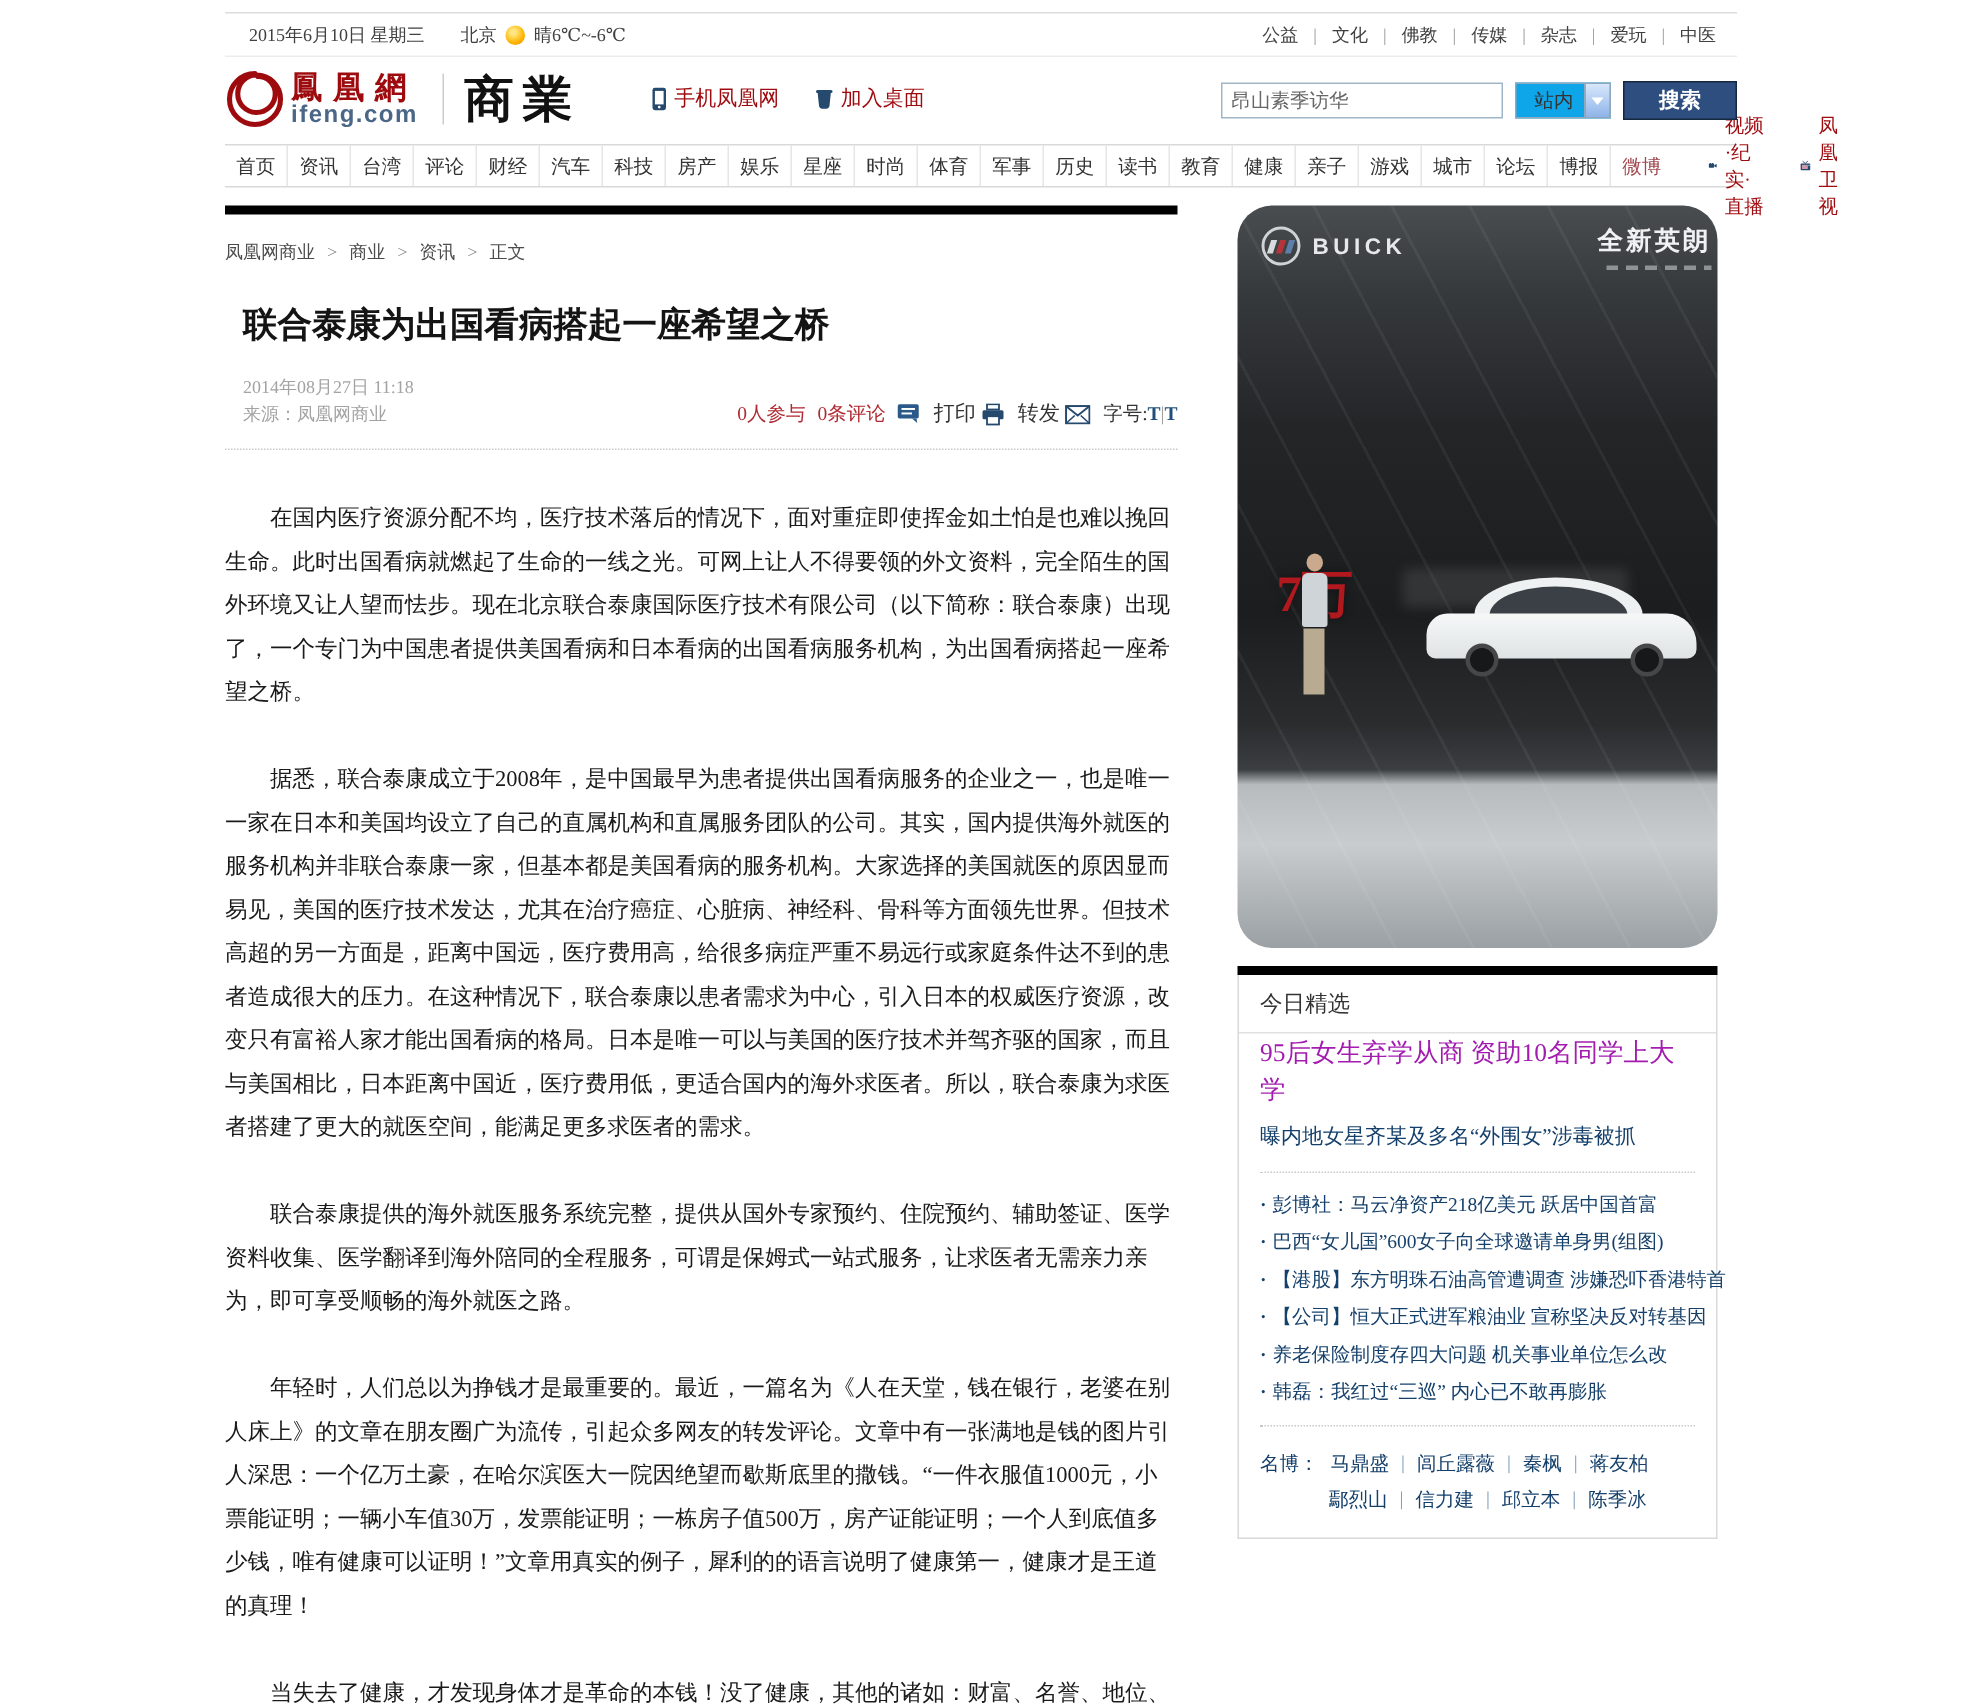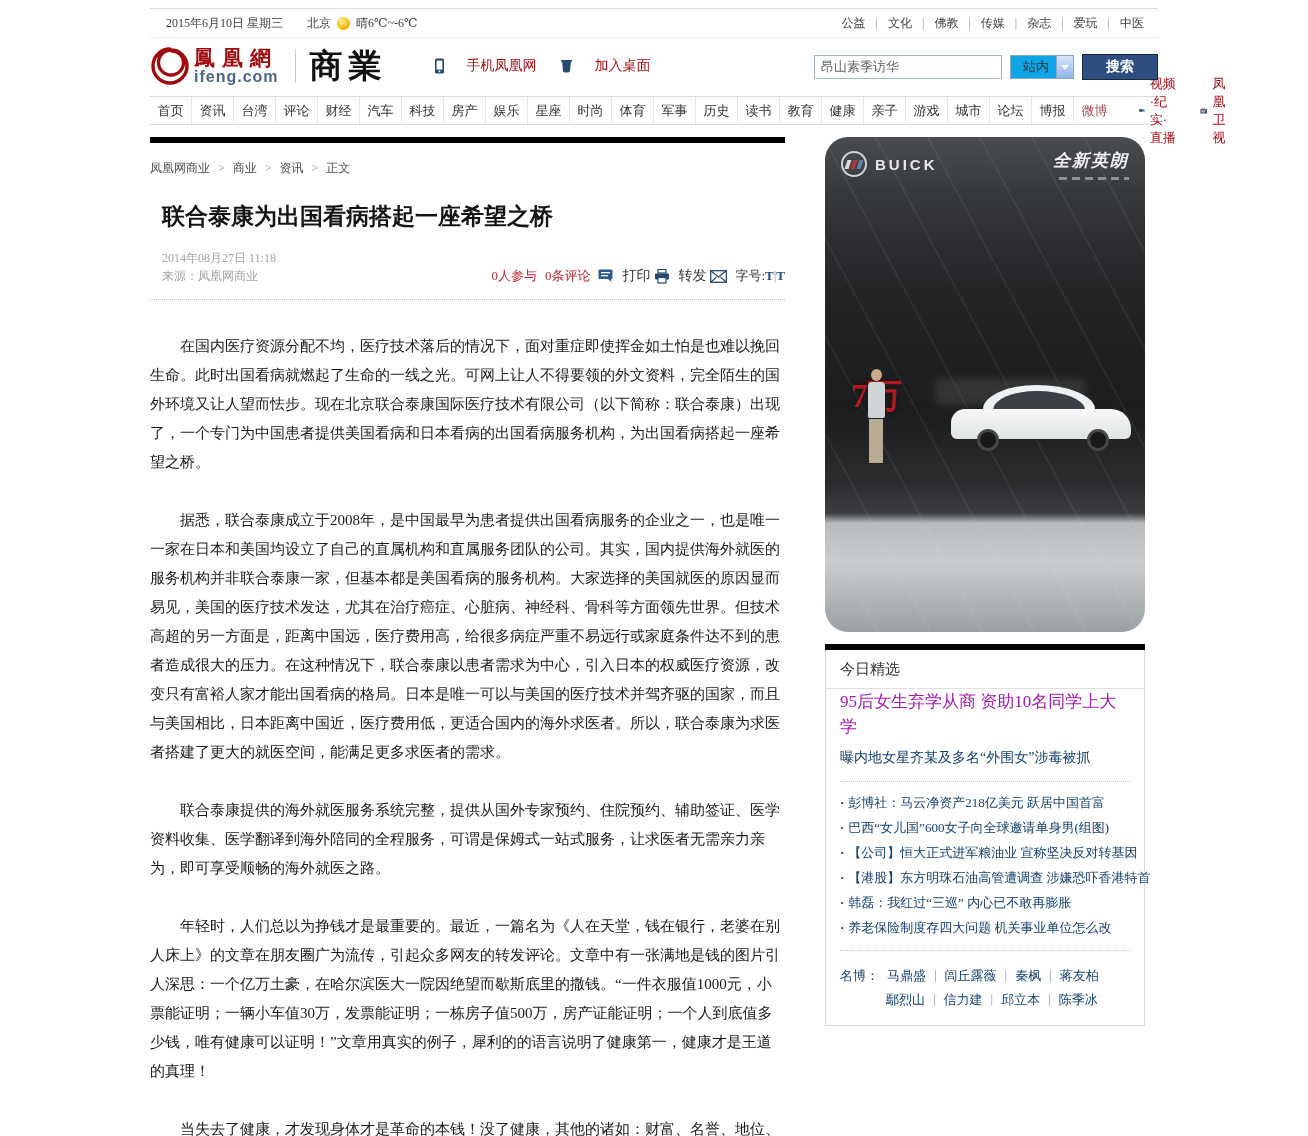--- a/index.html
+++ b/index.html
@@ -32,21 +32,21 @@
   .logo-text { line-height:1; }
   .logo-cn { font-family:"Liberation Serif","DejaVu Serif",serif; font-weight:bold;
     color:#9E0B0F; font-size:21px; letter-spacing:7px; }
   .logo-en { font-family:"Liberation Sans","DejaVu Sans",sans-serif; font-weight:bold;
     color:#4a6785; font-size:16px; letter-spacing:1px; }
   .logo-divider { width:1px; height:34px; background:#ccc; margin:0 14px 0 16px; }
   .channel { font-family:"Liberation Serif","DejaVu Serif",serif; font-weight:bold;
     font-size:33px; color:#111; letter-spacing:6px; }
   .header-links { display:flex; align-items:center; gap:22px; margin-left:45px; font-size:14px;
     font-family:"Liberation Serif","DejaVu Serif",serif; }
-  .header-links a { color:#9E0B0F; text-decoration:none; display:flex; align-items:center; gap:21px; cursor:pointer; }
+  .header-links a { color:#9E0B0F; text-decoration:none; display:flex; align-items:center; gap:4px; cursor:pointer; }
   .search { position:absolute; right:0; top:14px; display:flex; align-items:center; gap:8px; }
   .search-input { width:188px; height:24px; border:1px solid #9fb6c8; font-size:13px;
     color:#666; padding:0 6px; font-family:"Liberation Serif","DejaVu Serif",serif; }
   .scope-select { width:64px; height:24px; border:1px solid #8fa8bd; background:#0ea5e9;
     display:flex; align-items:center; justify-content:space-between; cursor:pointer;
     font-size:13px; color:#333; padding-left:12px;
     font-family:"Liberation Serif","DejaVu Serif",serif; }
   .scope-arrow { width:17px; height:22px; background:linear-gradient(#d8e7fb,#8fb4e8);
     border-left:1px solid #8fa8bd; display:flex; align-items:center; justify-content:center; }
   .scope-arrow i { width:0; height:0; border-left:4px solid transparent;
@@ -99,22 +99,22 @@
   .ad-streaks { position:absolute; inset:0;
     background:repeating-linear-gradient(62deg, rgba(255,255,255,0.05) 0 2px, transparent 2px 46px); }
   .ad-brand { position:absolute; left:16px; top:14px; display:flex; align-items:center; gap:8px; }
   .ad-shield { width:26px; height:26px; border:2px solid #cfd3d6; border-radius:50%;
     display:flex; align-items:center; justify-content:center; gap:2px; }
   .ad-shield i { width:4px; height:9px; transform:skewX(-18deg); display:block; }
   .ad-shield i:nth-child(1){ background:#d8dbdd; }
   .ad-shield i:nth-child(2){ background:#b5353b; }
   .ad-shield i:nth-child(3){ background:#5d7fa8; }
   .ad-brand-name { color:#e6e8ea; font-weight:bold; letter-spacing:3px; font-size:15px; }
-  .ad-model { position:absolute; right:16px; top:12px; 
-    font-family:"Liberation Serif","DejaVu Serif",serif;font-style:italic; }
+  .ad-model { position:absolute; right:4px; top:12px; 
+    font-family:"Liberation Serif","DejaVu Serif",serif; }
   .ad-model-name { color:#f0f1f2; font-weight:bold; font-size:17px; letter-spacing:2px; }
   .ad-model-bar { margin-top:5px; height:3px; width:70px; margin-left:auto;
     background:repeating-linear-gradient(90deg,#8e9295 0 8px, transparent 8px 13px); }
   .ad-price { position:absolute; left:26px; top:236px; color:#b1191f; font-weight:bold;
     font-size:34px; font-family:"Liberation Serif","DejaVu Serif",serif; text-shadow:0 0 6px rgba(0,0,0,.5); }
   .ad-price-shadow { position:absolute; left:110px; top:242px; width:150px; height:26px;
     background:rgba(120,120,120,0.25); filter:blur(4px); border-radius:4px; }
   .ad-man { position:absolute; left:38px; top:232px; width:34px; height:100px; }
   .ad-man .head { width:11px; height:12px; border-radius:50%; background:#caa98c; margin-left:8px; }
   .ad-man .torso { width:17px; height:36px; background:#cfd4d8; border-radius:4px 4px 2px 2px; margin-left:5px; margin-top:1px; }
@@ -369,24 +369,24 @@
         <div class="black-bar"></div>
         <div class="featured-box">
           <div class="featured-header">今日精选</div>
           <div class="featured-inner">
             <a class="featured-headline">95后女生弃学从商  资助10名同学上大学</a>
             <a class="featured-sub">曝内地女星齐某及多名“外围女”涉毒被抓</a>
             <div class="dotted"></div>
             <ul class="featured-list">
               <li><a>彭博社：马云净资产218亿美元 跃居中国首富</a></li>
               <li><a>巴西“女儿国”600女子向全球邀请单身男(组图)</a></li>
+              <li><a>【港股】东方明珠石油高管遭调查 涉嫌恐吓香港特首</a></li>
               <li><a>【公司】恒大正式进军粮油业 宣称坚决反对转基因</a></li>
-              <li><a>【港股】东方明珠石油高管遭调查 涉嫌恐吓香港特首</a></li>
+              <li><a>养老保险制度存四大问题 机关事业单位怎么改</a></li>
               <li><a>韩磊：我红过“三巡” 内心已不敢再膨胀</a></li>
-              <li><a>养老保险制度存四大问题 机关事业单位怎么改</a></li>
             </ul>
             <div class="dotted" style="margin-top:2px;"></div>
             <div class="bloggers">
               <div class="bloggers-row">
                 <span>名博：</span>
                 <a>马鼎盛</a>
                   <span class="sep">|</span>
                 <a>闾丘露薇</a>
                   <span class="sep">|</span>
                 <a>秦枫</a>

